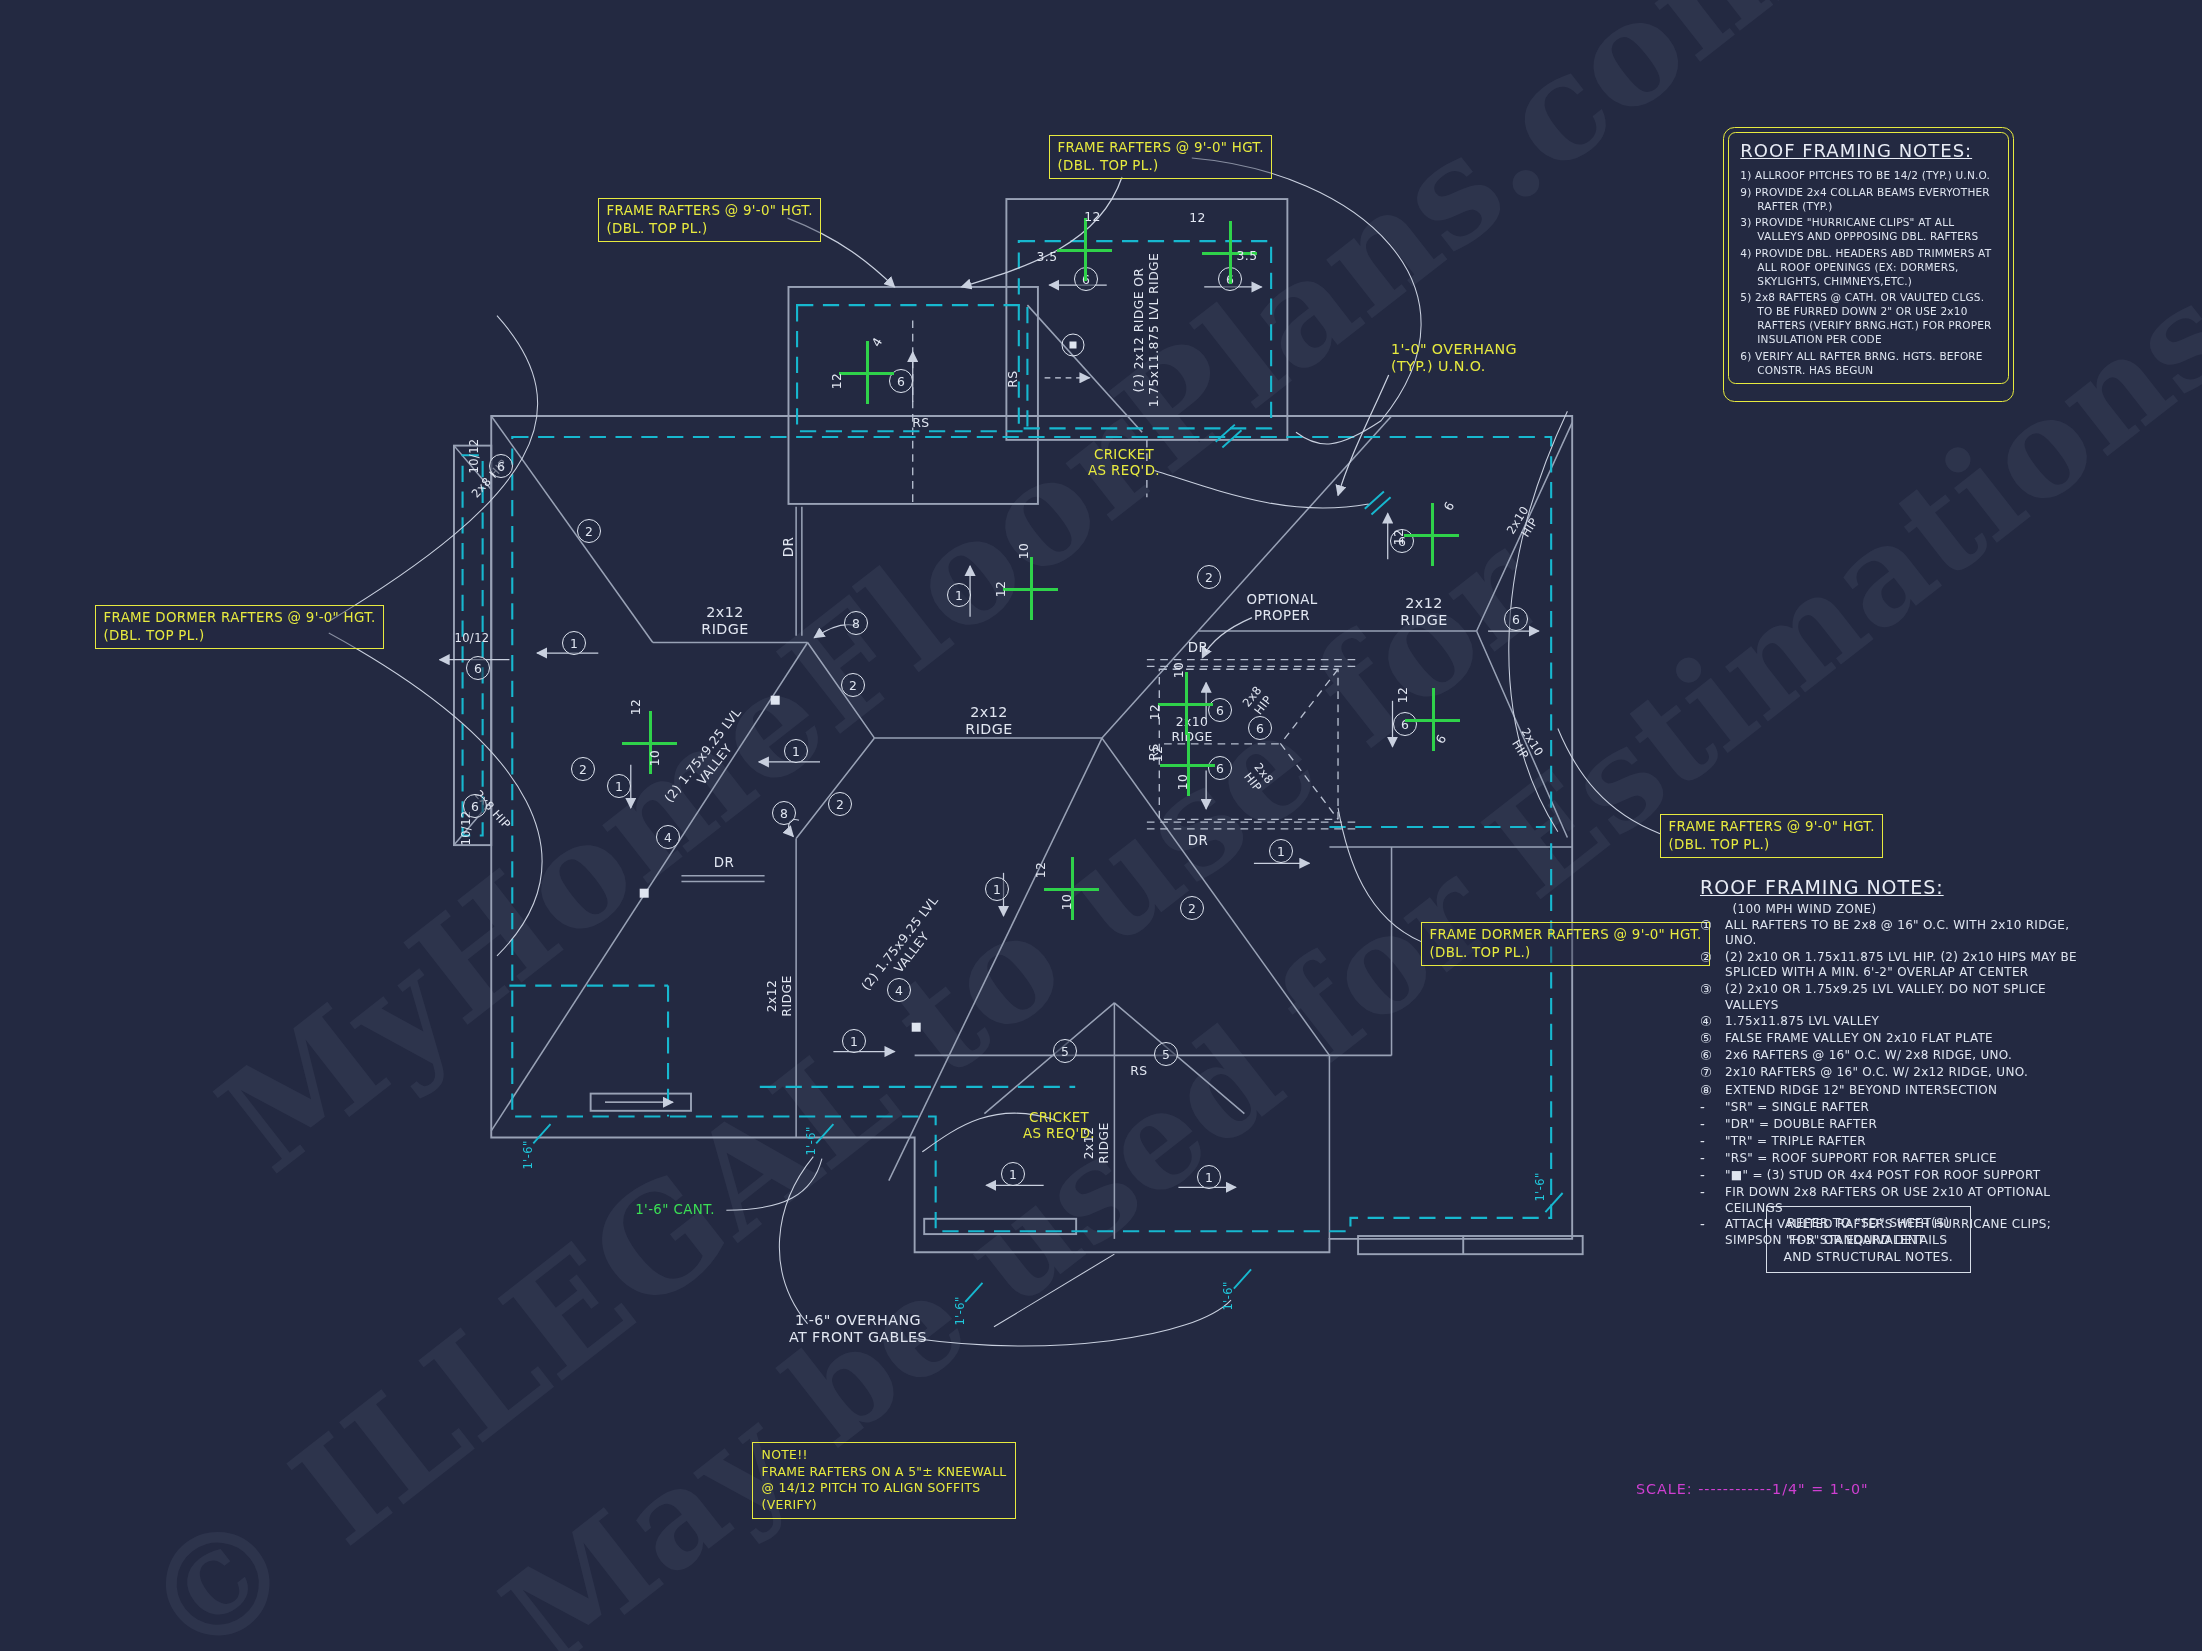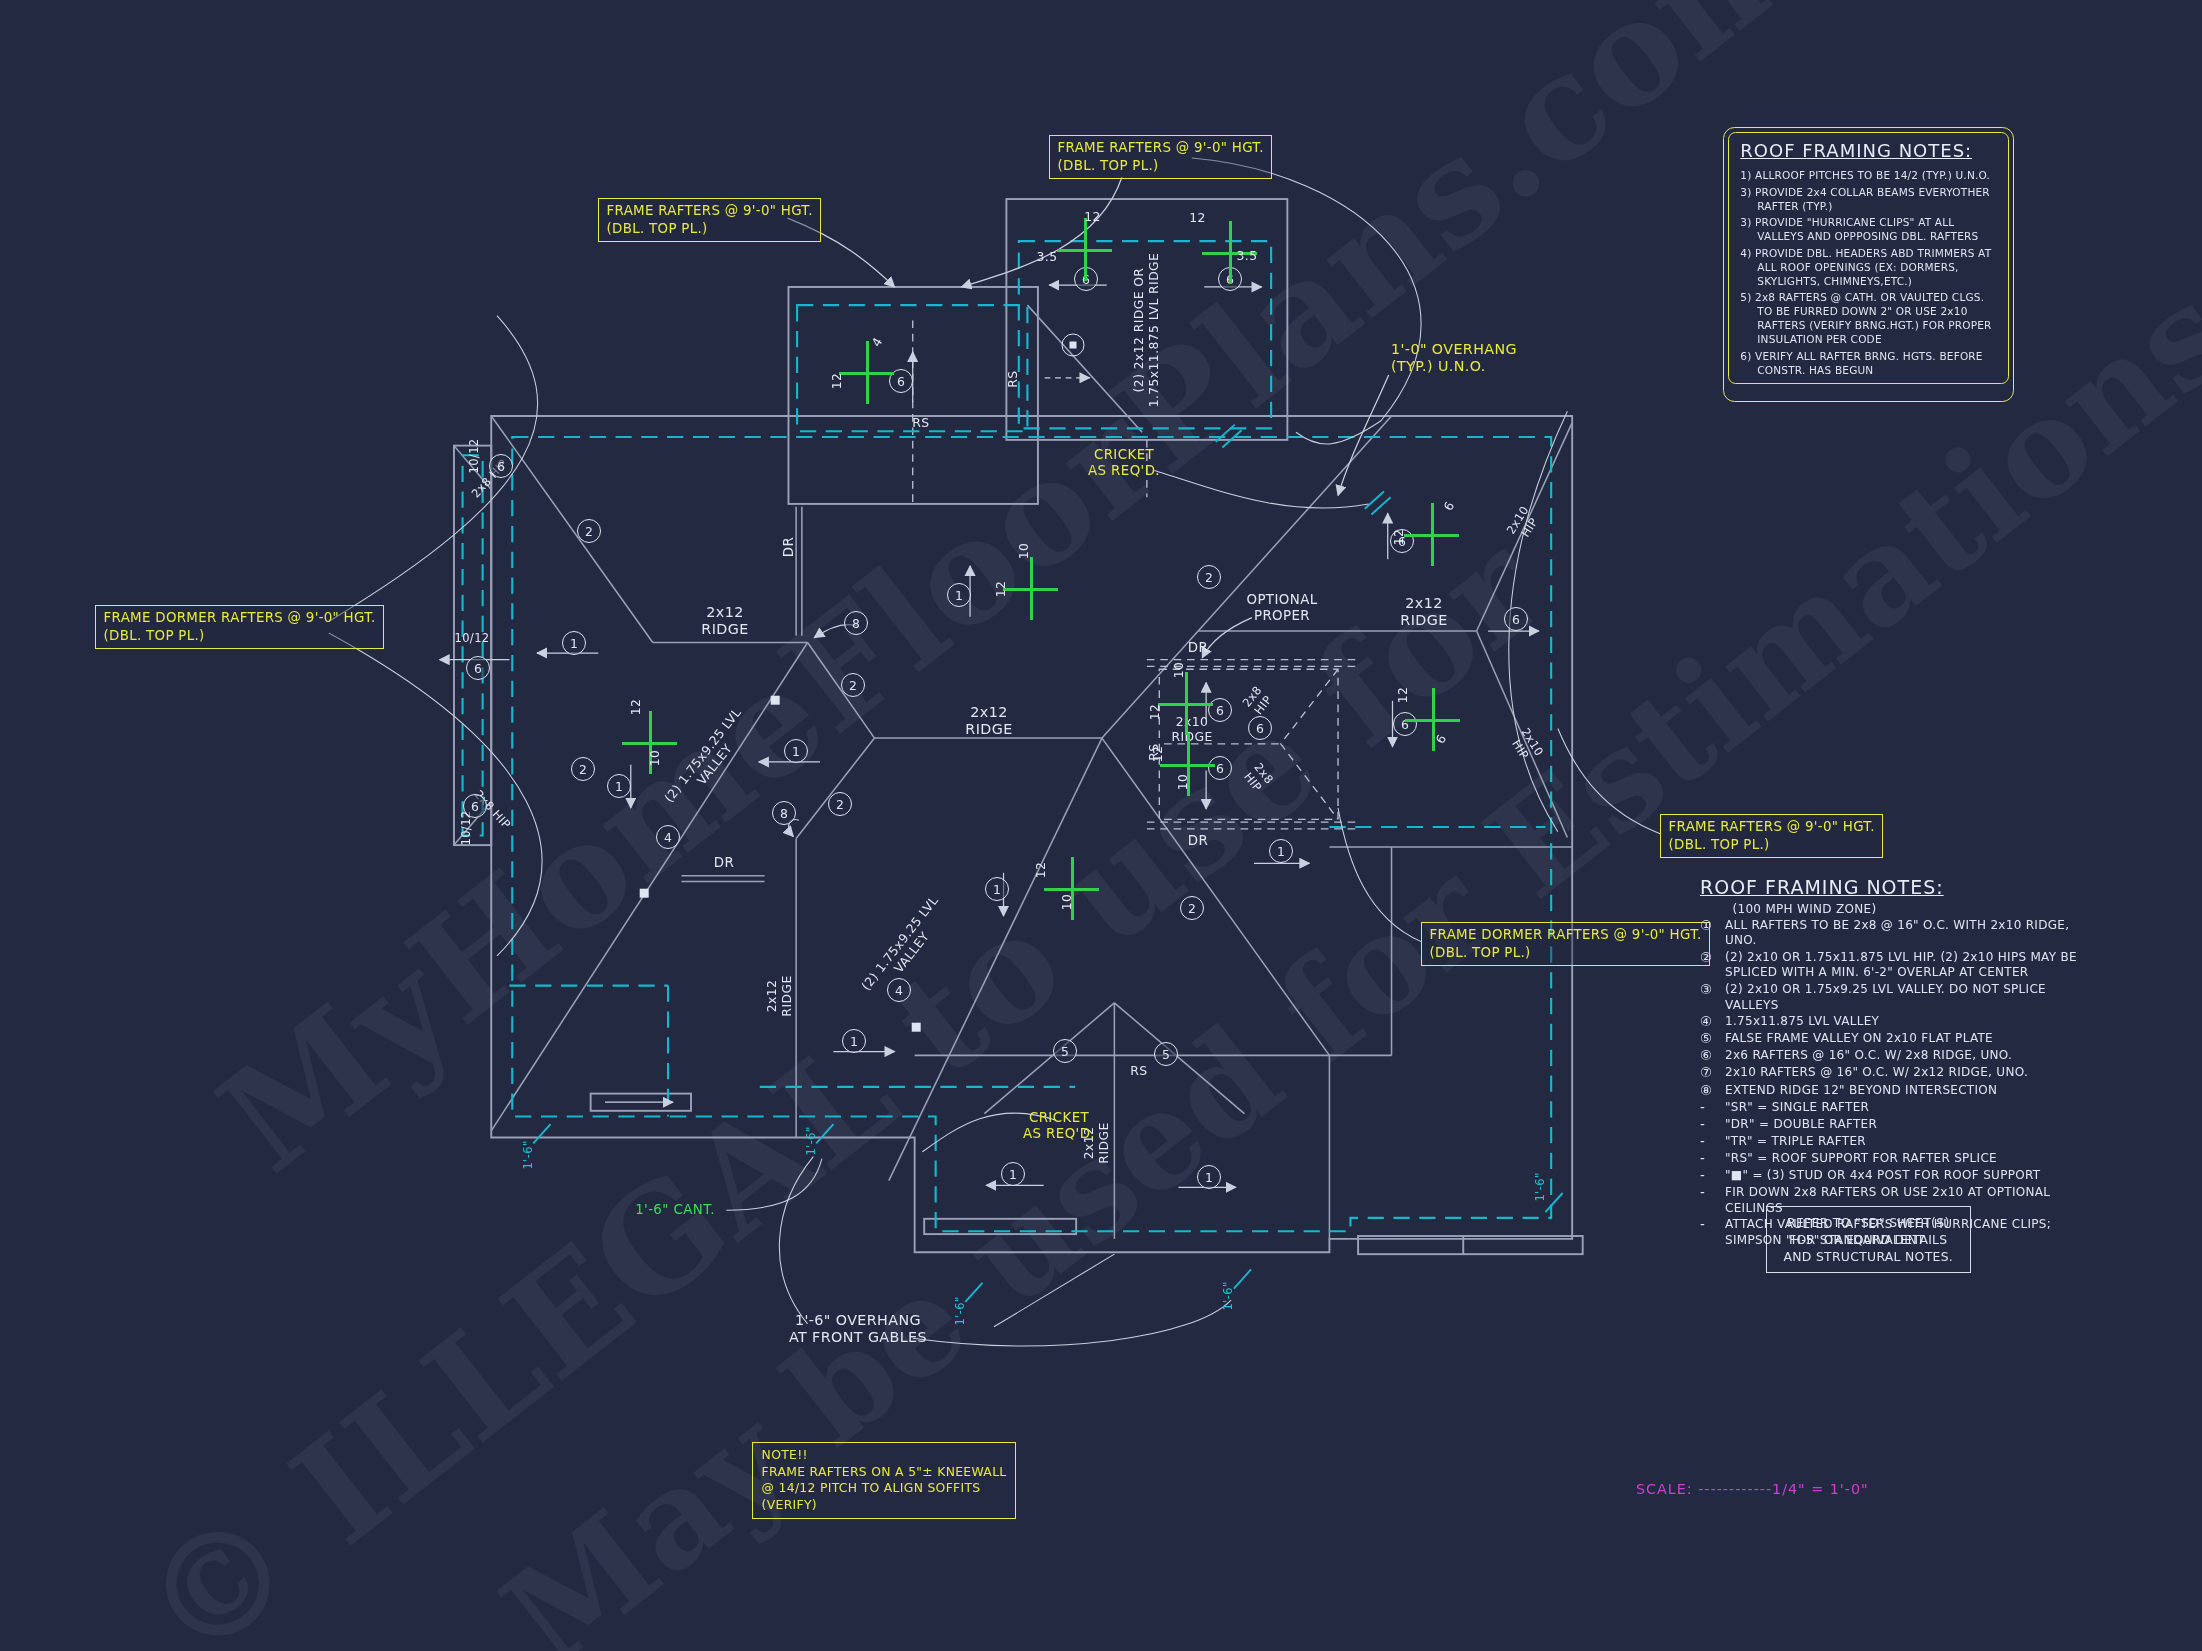--- a/index.html
+++ b/index.html
@@ -346,21 +346,21 @@
         <div>FRAME DORMER RAFTERS @ 9'-0" HGT.</div>
         <div>(DBL. TOP PL.)</div>
       </div>
     </div>
 
   <div class="panel1">
     <div class="panel1-inner">
       <div class="panel1-title">ROOF FRAMING NOTES:</div>
       <div id="n1-items">
           <div class="n1-item">1) ALLROOF PITCHES TO BE  14/2 (TYP.) U.N.O.</div>
-          <div class="n1-item">3) PROVIDE 2x4 COLLAR BEAMS EVERYOTHER RAFTER (TYP.)</div>
+          <div class="n1-item">9) PROVIDE 2x4 COLLAR BEAMS EVERYOTHER RAFTER (TYP.)</div>
           <div class="n1-item">3) PROVIDE "HURRICANE CLIPS" AT ALL VALLEYS AND OPPPOSING DBL. RAFTERS</div>
           <div class="n1-item">4) PROVIDE DBL. HEADERS ABD TRIMMERS AT ALL ROOF OPENINGS (EX: DORMERS, SKYLIGHTS, CHIMNEYS,ETC.)</div>
           <div class="n1-item">5) 2x8 RAFTERS @ CATH. OR VAULTED CLGS. TO BE FURRED DOWN 2" OR USE 2x10 RAFTERS (VERIFY BRNG.HGT.) FOR PROPER INSULATION PER CODE</div>
           <div class="n1-item">6) VERIFY ALL RAFTER BRNG. HGTS. BEFORE CONSTR. HAS BEGUN</div>
         </div>
     </div>
   </div>
 
   <div class="panel2">
     <div class="panel2-title">ROOF FRAMING NOTES:</div>

